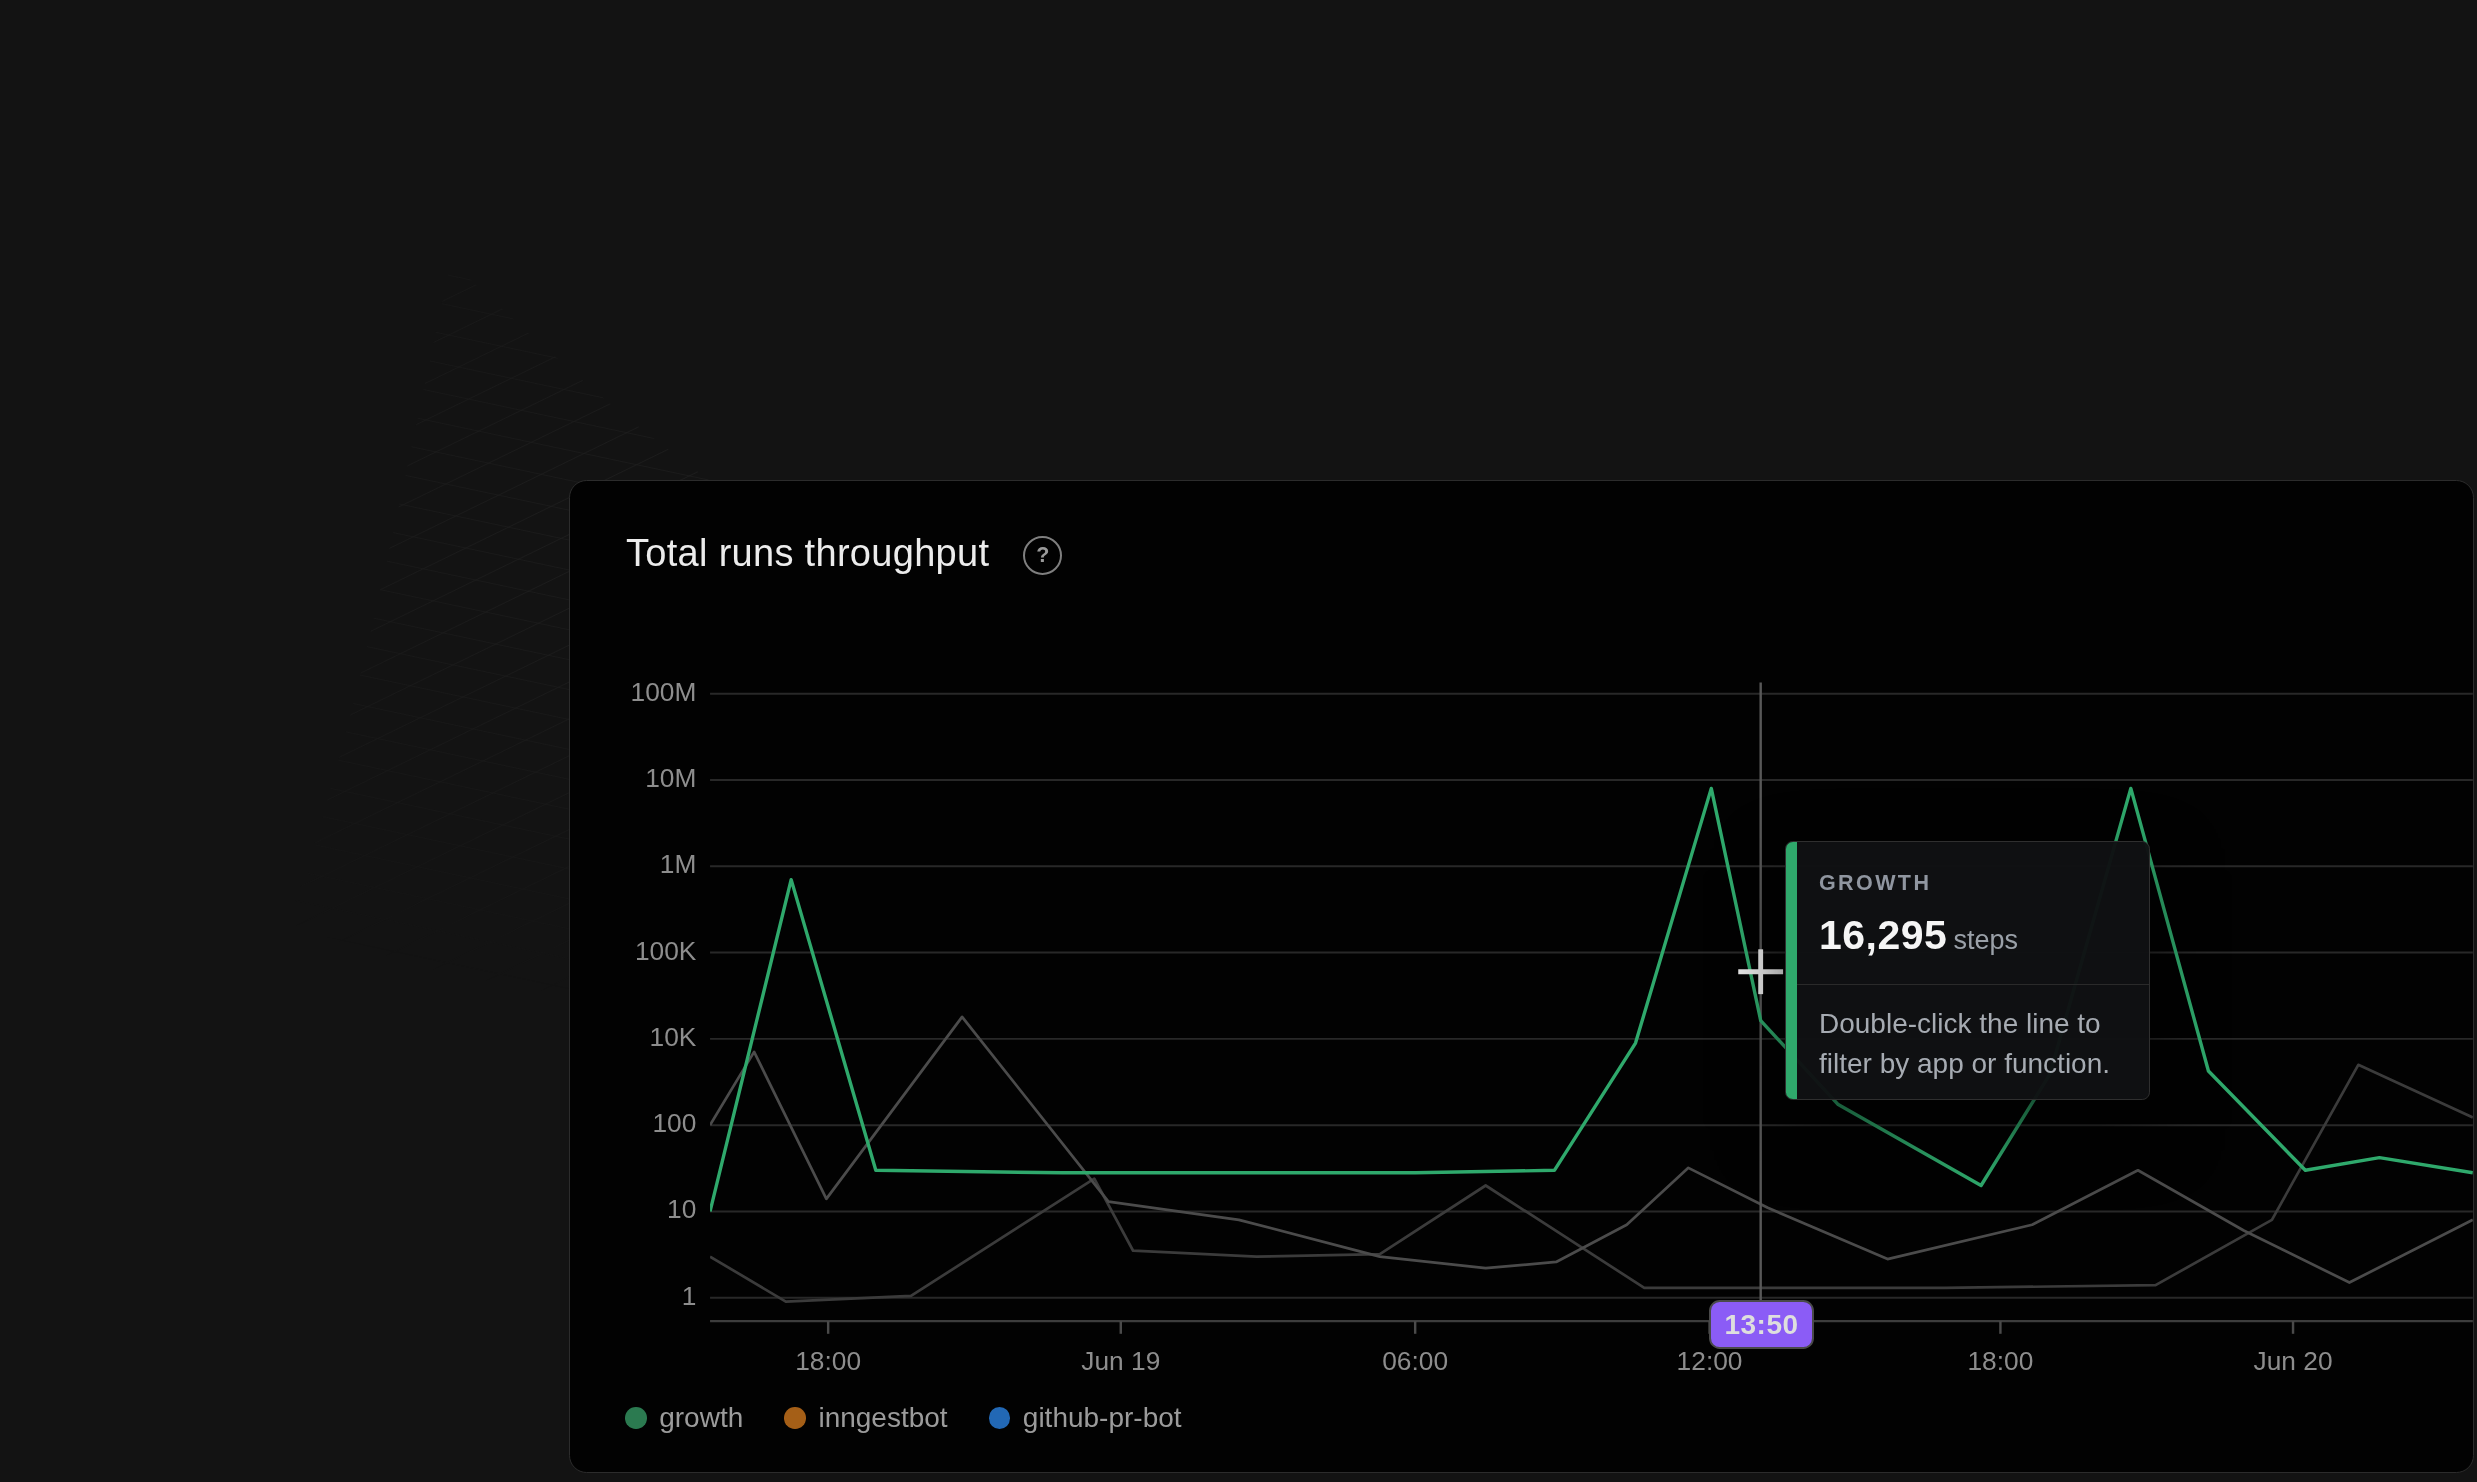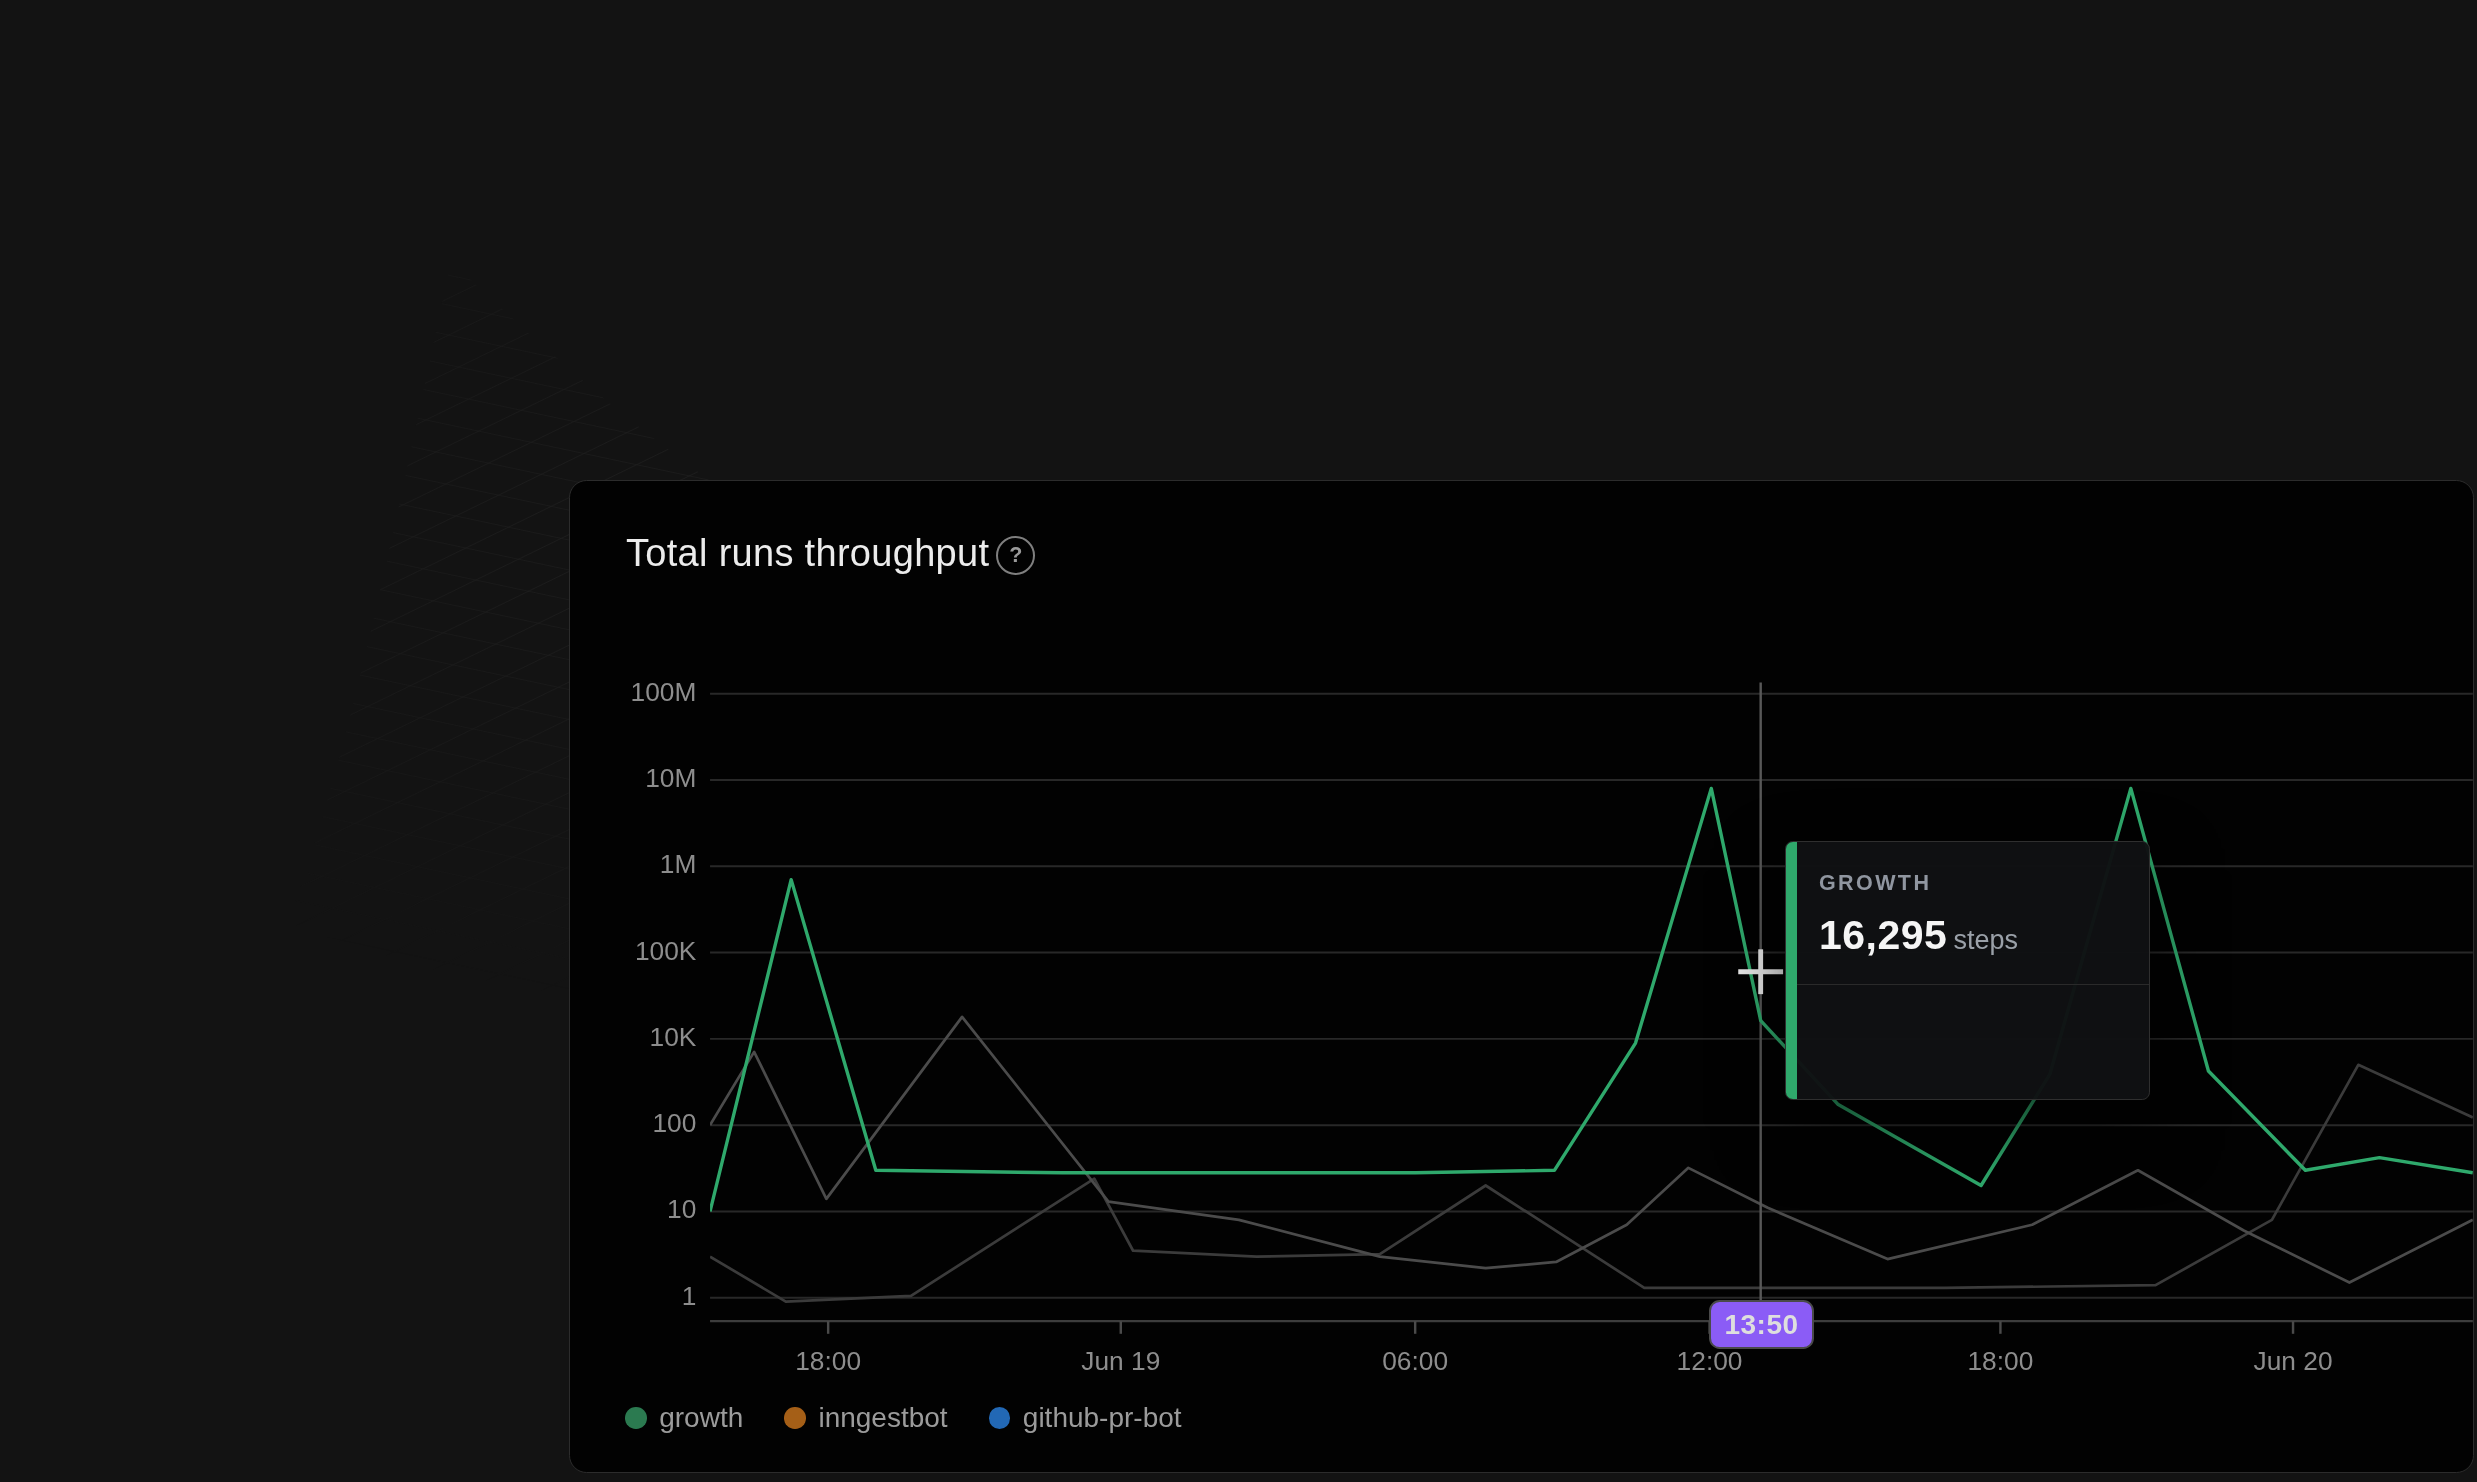--- a/index.html
+++ b/index.html
@@ -14,21 +14,21 @@
   .card{
     position:absolute;left:569px;top:480px;width:1905px;height:993px;
     background:#020202;
     border:1px solid #2c2c2c;
     border-radius:17.6px;
     box-sizing:border-box;
     z-index:1;
   }
   .card-title-row{
     position:absolute;left:56px;top:51px;
-    display:flex;align-items:center;gap:7px;
+    display:flex;align-items:center;gap:34px;
   }
   .card-title-row h2{
     margin:0;font-size:38px;font-weight:500;color:#ececec;letter-spacing:0.3px;
   }
   .help{
     width:35px;height:35px;border-radius:50%;
     border:2.9px solid #7f7f7f;color:#9a9a9a;
     font-size:21.5px;font-weight:700;
     display:flex;align-items:center;justify-content:center;
     margin-top:3.9px;
@@ -172,15 +172,16 @@
 
 <div class="tooltip">
   <div class="tt-accent"></div>
   <div class="tt-body">
     <div class="tt-series">GROWTH</div>
     <div class="tt-valrow">
       <span class="tt-value">16,295</span>
       <span class="tt-unit">steps</span>
     </div>
     <div class="tt-divider"></div>
+    <div class="tt-hint">Double-click the line to filter by app or function.</div>
   </div>
 </div>
 
 
 </body></html>

